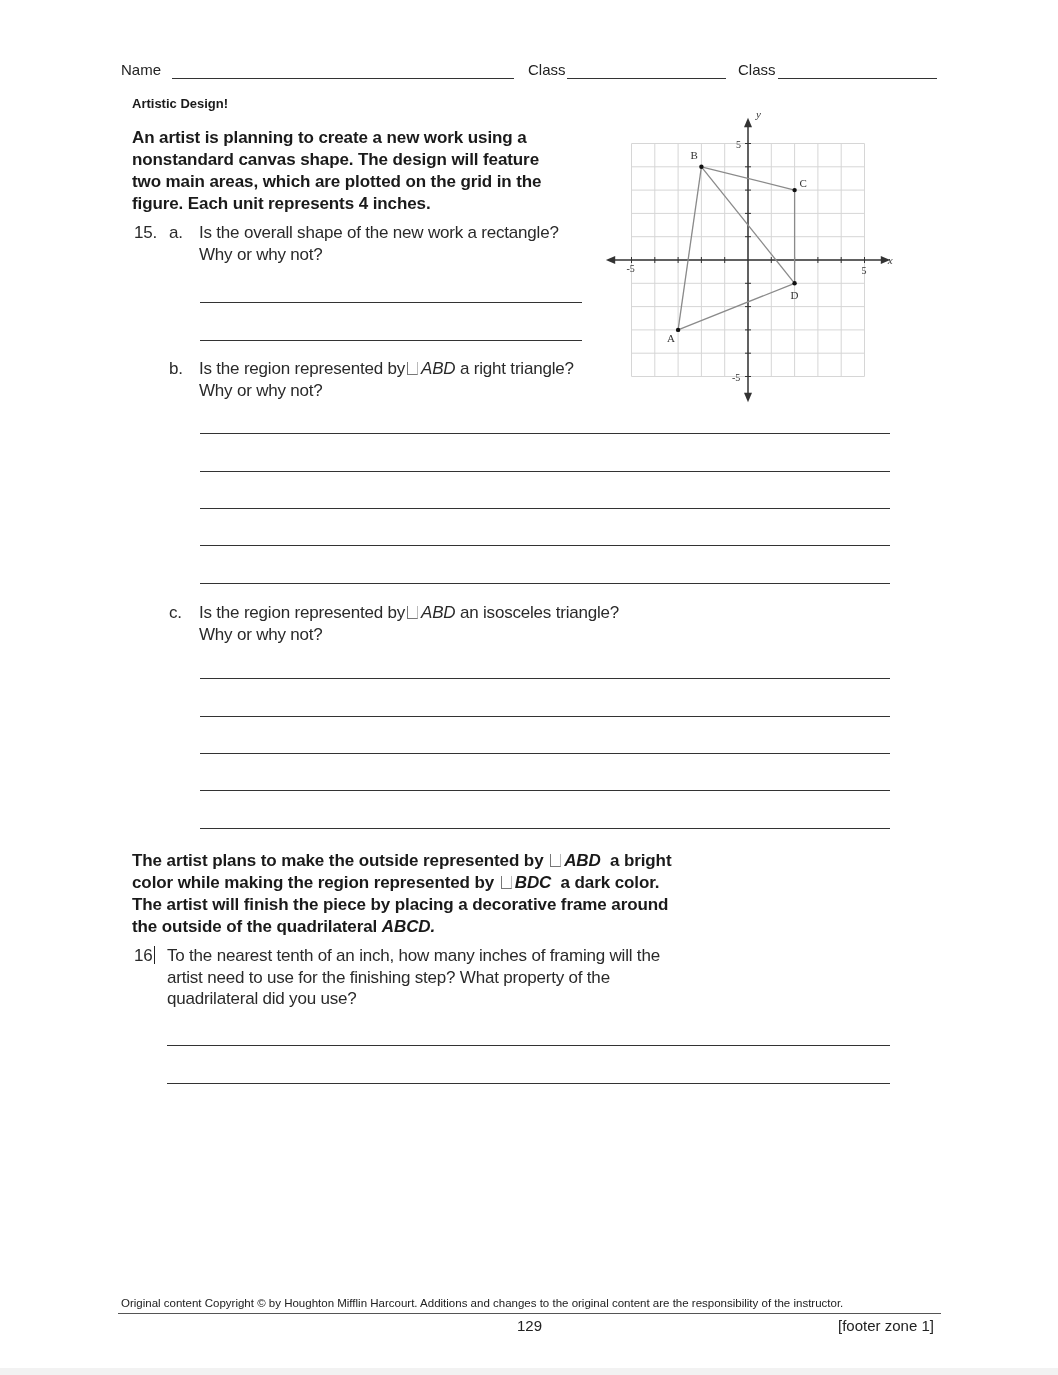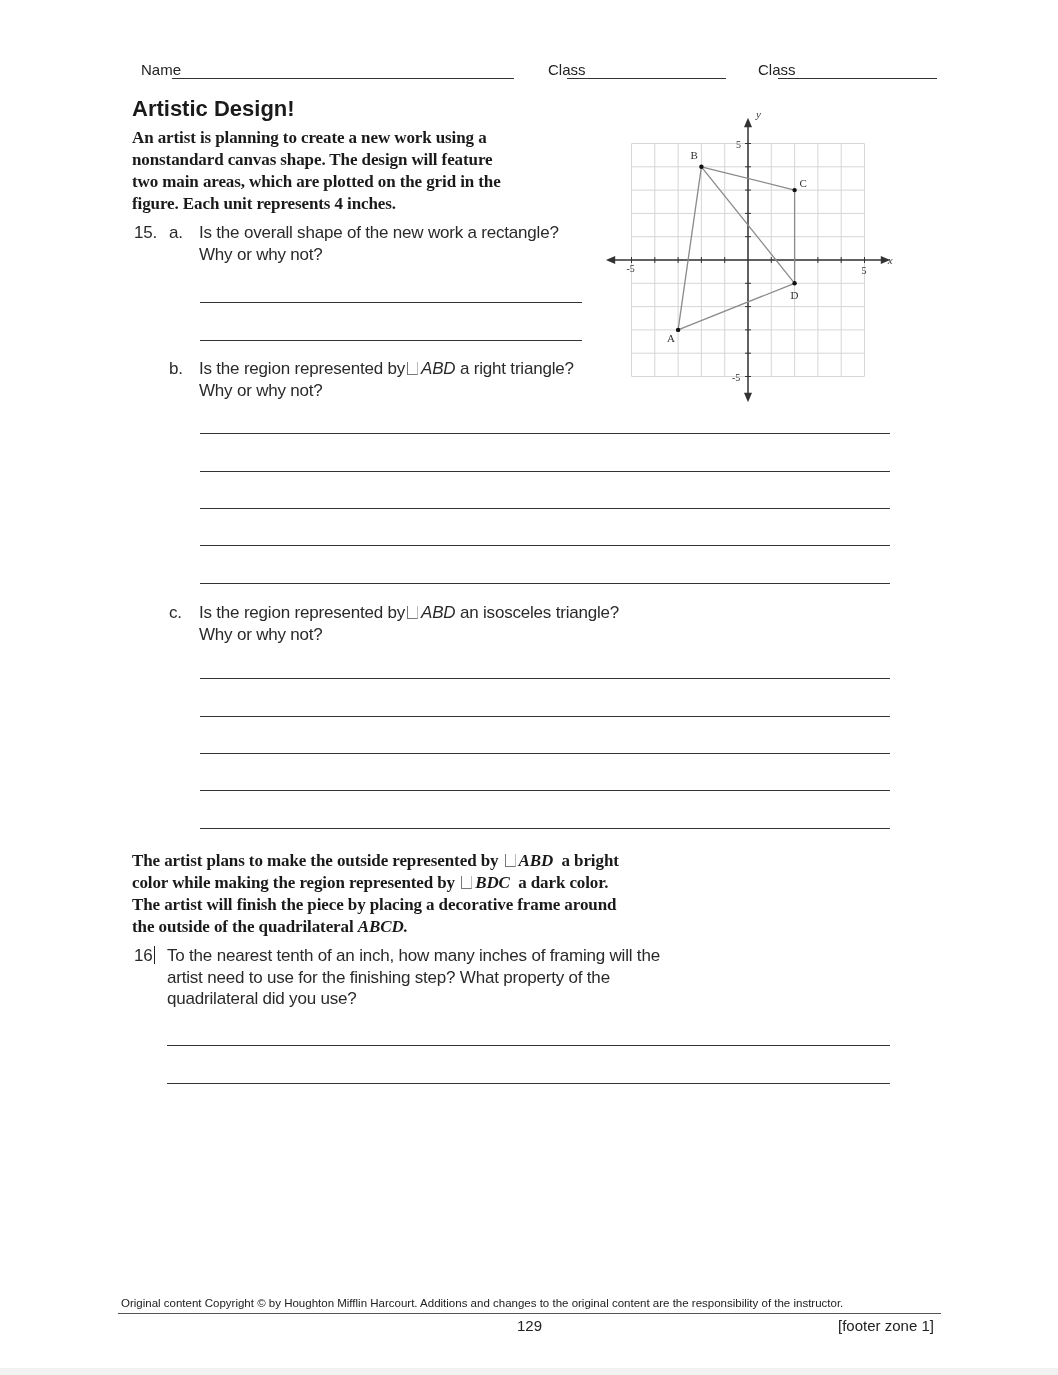--- a/index.html
+++ b/index.html
@@ -1,21 +1,21 @@
 <!DOCTYPE html>
 <html><head>
 <meta charset="utf-8">
 <style>
   html, body { margin: 0; padding: 0; }
   body { width: 1058px; height: 1375px; background: #ffffff; position: relative; overflow: hidden; font-family: "Liberation Sans", sans-serif; color: #1a1a1a; }
   .abs { position: absolute; }
-  .hdr { font-size: 15px; color: #222; margin-left: 20px; }
+  .hdr { font-size: 15px; color: #222; }
   .uline { border-bottom: 1px solid #333; height: 0; }
-  .title { font-size: 22px; font-weight: bold; }
-  .bold-para { font-size: 17px; font-weight: bold; line-height: 22px; letter-spacing: -0.1px; font-family: Liberation Serif, serif; }
+  .title { font-size: 13px; font-weight: bold; }
+  .bold-para { font-size: 17px; font-weight: bold; line-height: 22px; letter-spacing: -0.1px; }
   .q { font-size: 17px; line-height: 21.5px; color: #2a2a2a; letter-spacing: -0.2px; }
   .ans { border-bottom: 1px solid #333; height: 0; }
   .tri { display: inline-block; width: 11px; height: 13px; border-left: 1px solid #777; border-bottom: 1px solid #777; border-right: 1px solid #bbb; margin: 0 3px 0 2px; vertical-align: -1px; box-sizing: border-box; }
   .ital { font-style: italic; margin-top: 16px; }
   .footer-copy { font-size: 11.5px; color: #222; }
   .footer-rule { border-top: 1px solid #555; height: 0; }
   .pg { font-size: 15px; color: #222; }
   .cursor { display: inline-block; width: 1px; height: 18px; background: #222; vertical-align: -3px; margin-left: 1px; }
   svg text { font-family: "Liberation Serif", serif; }
   .bottom-band { background: #f2f2f2; }

